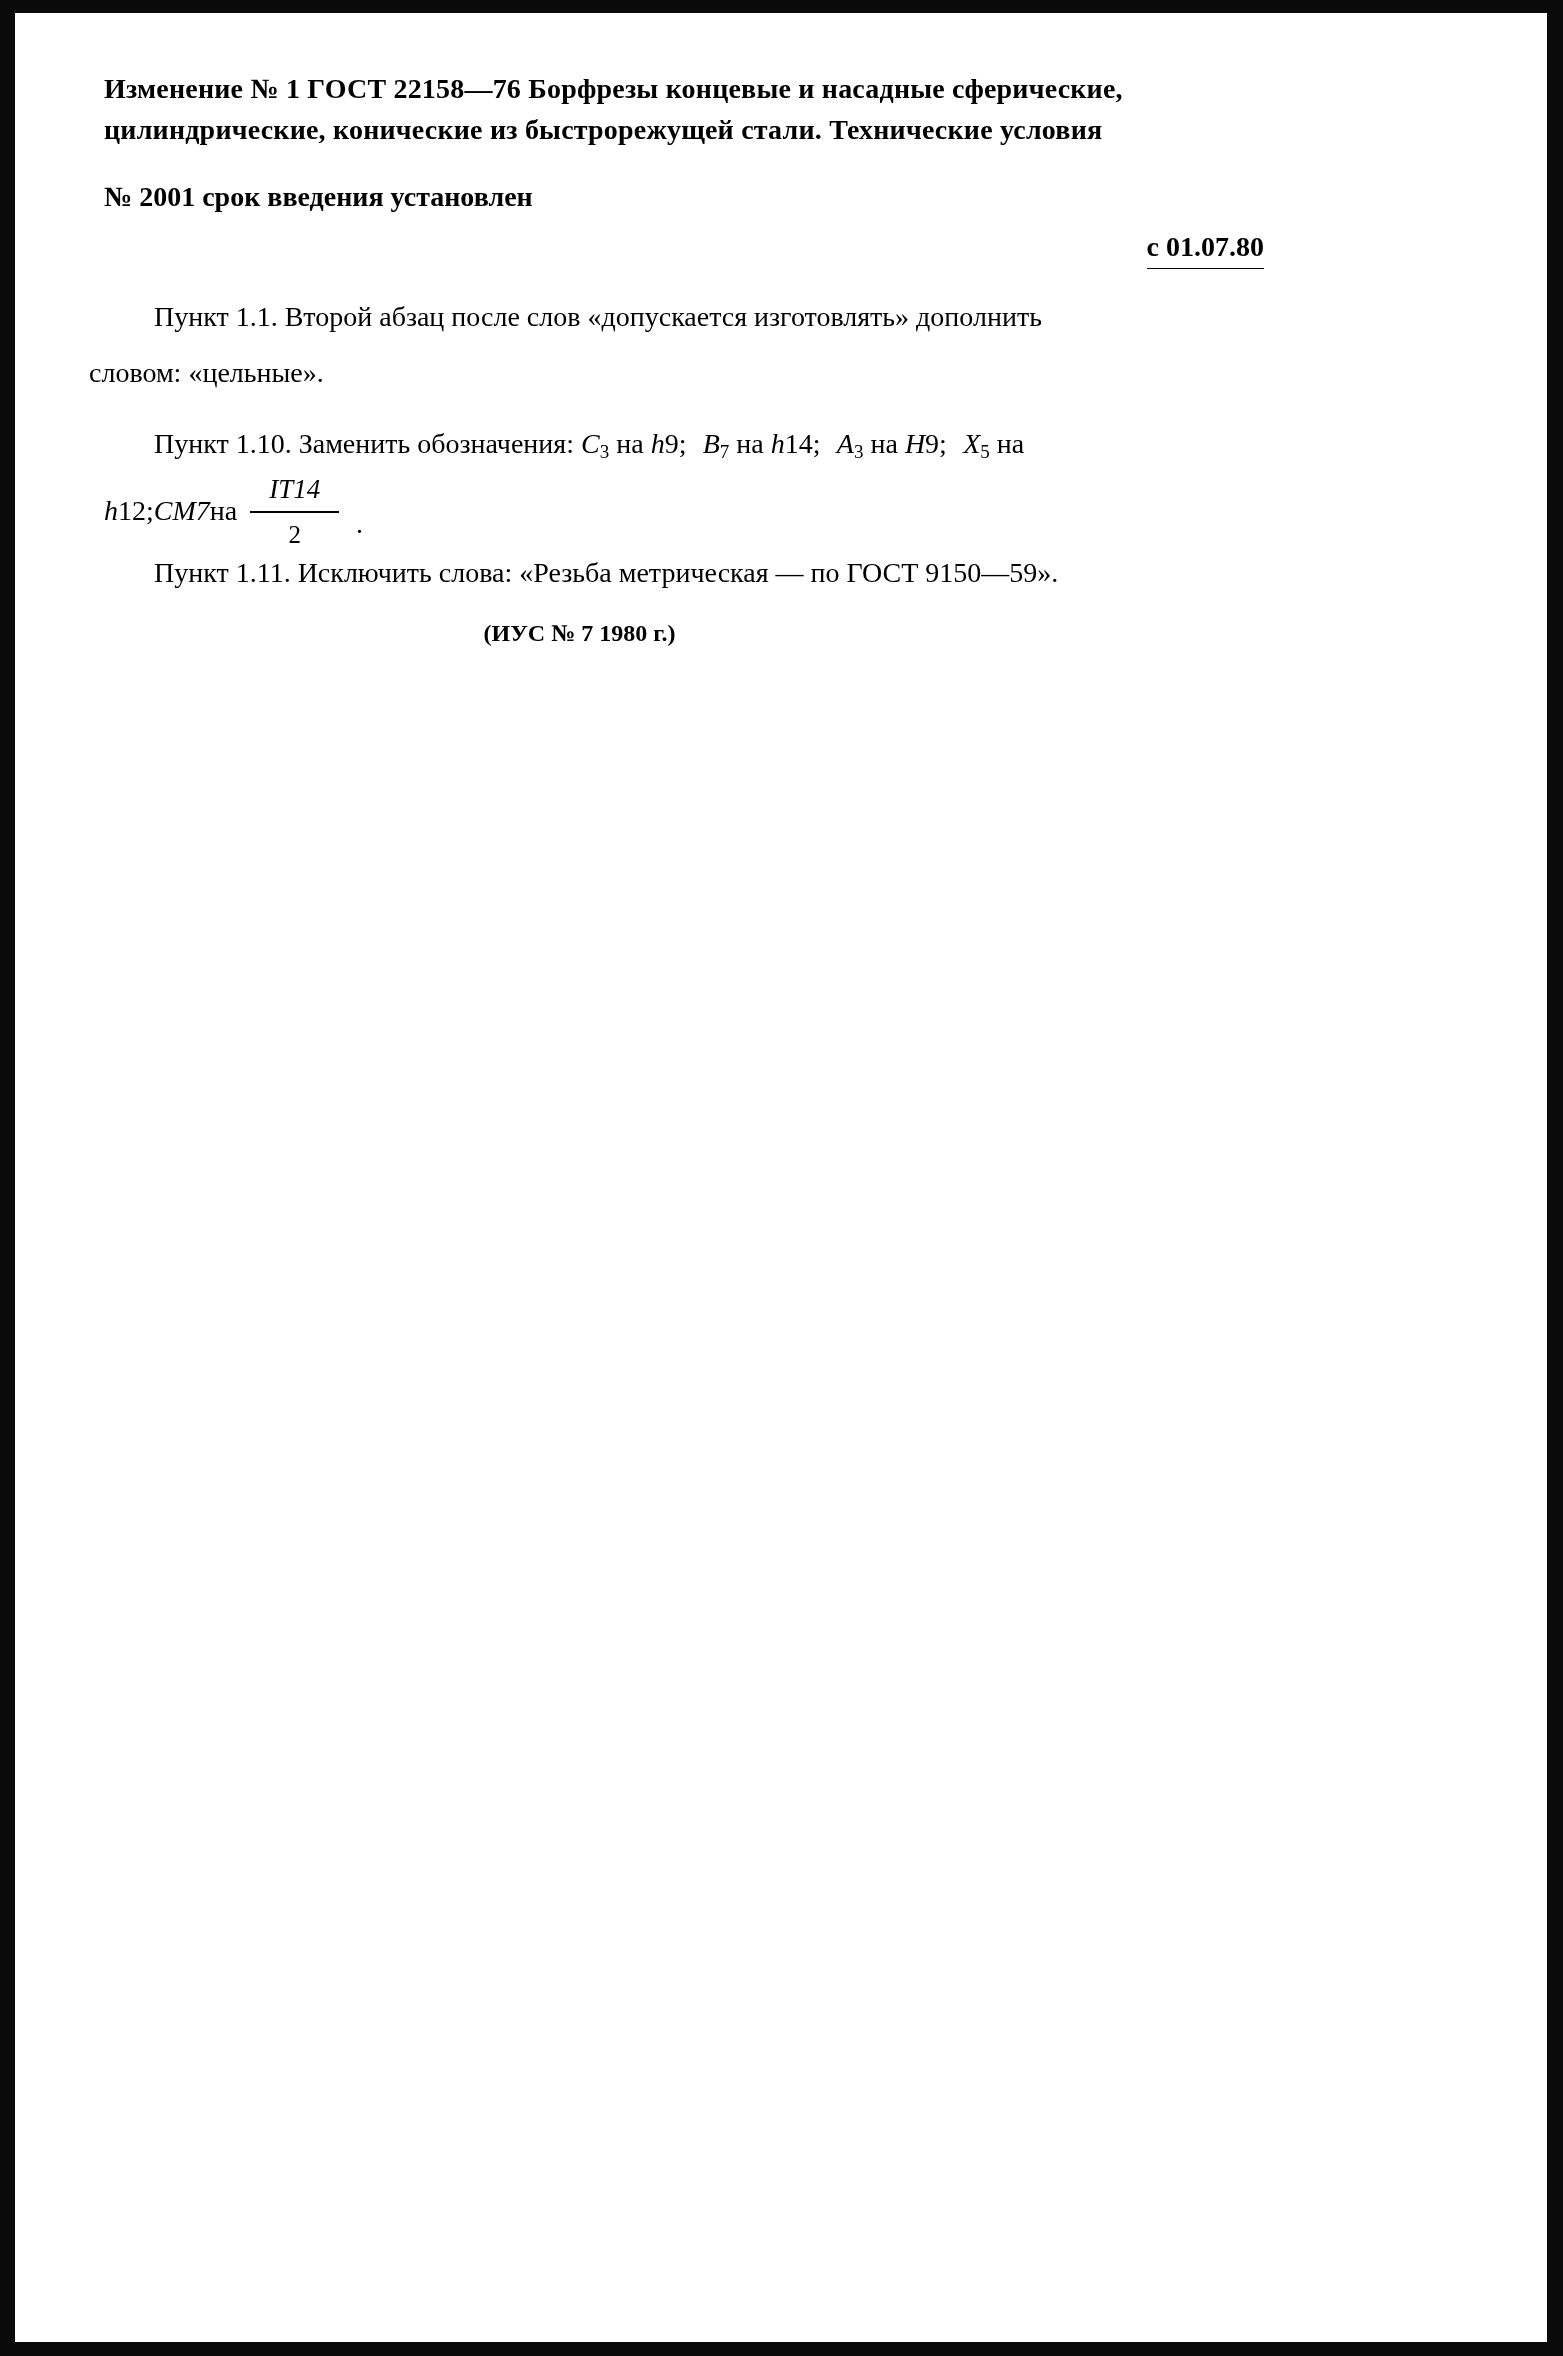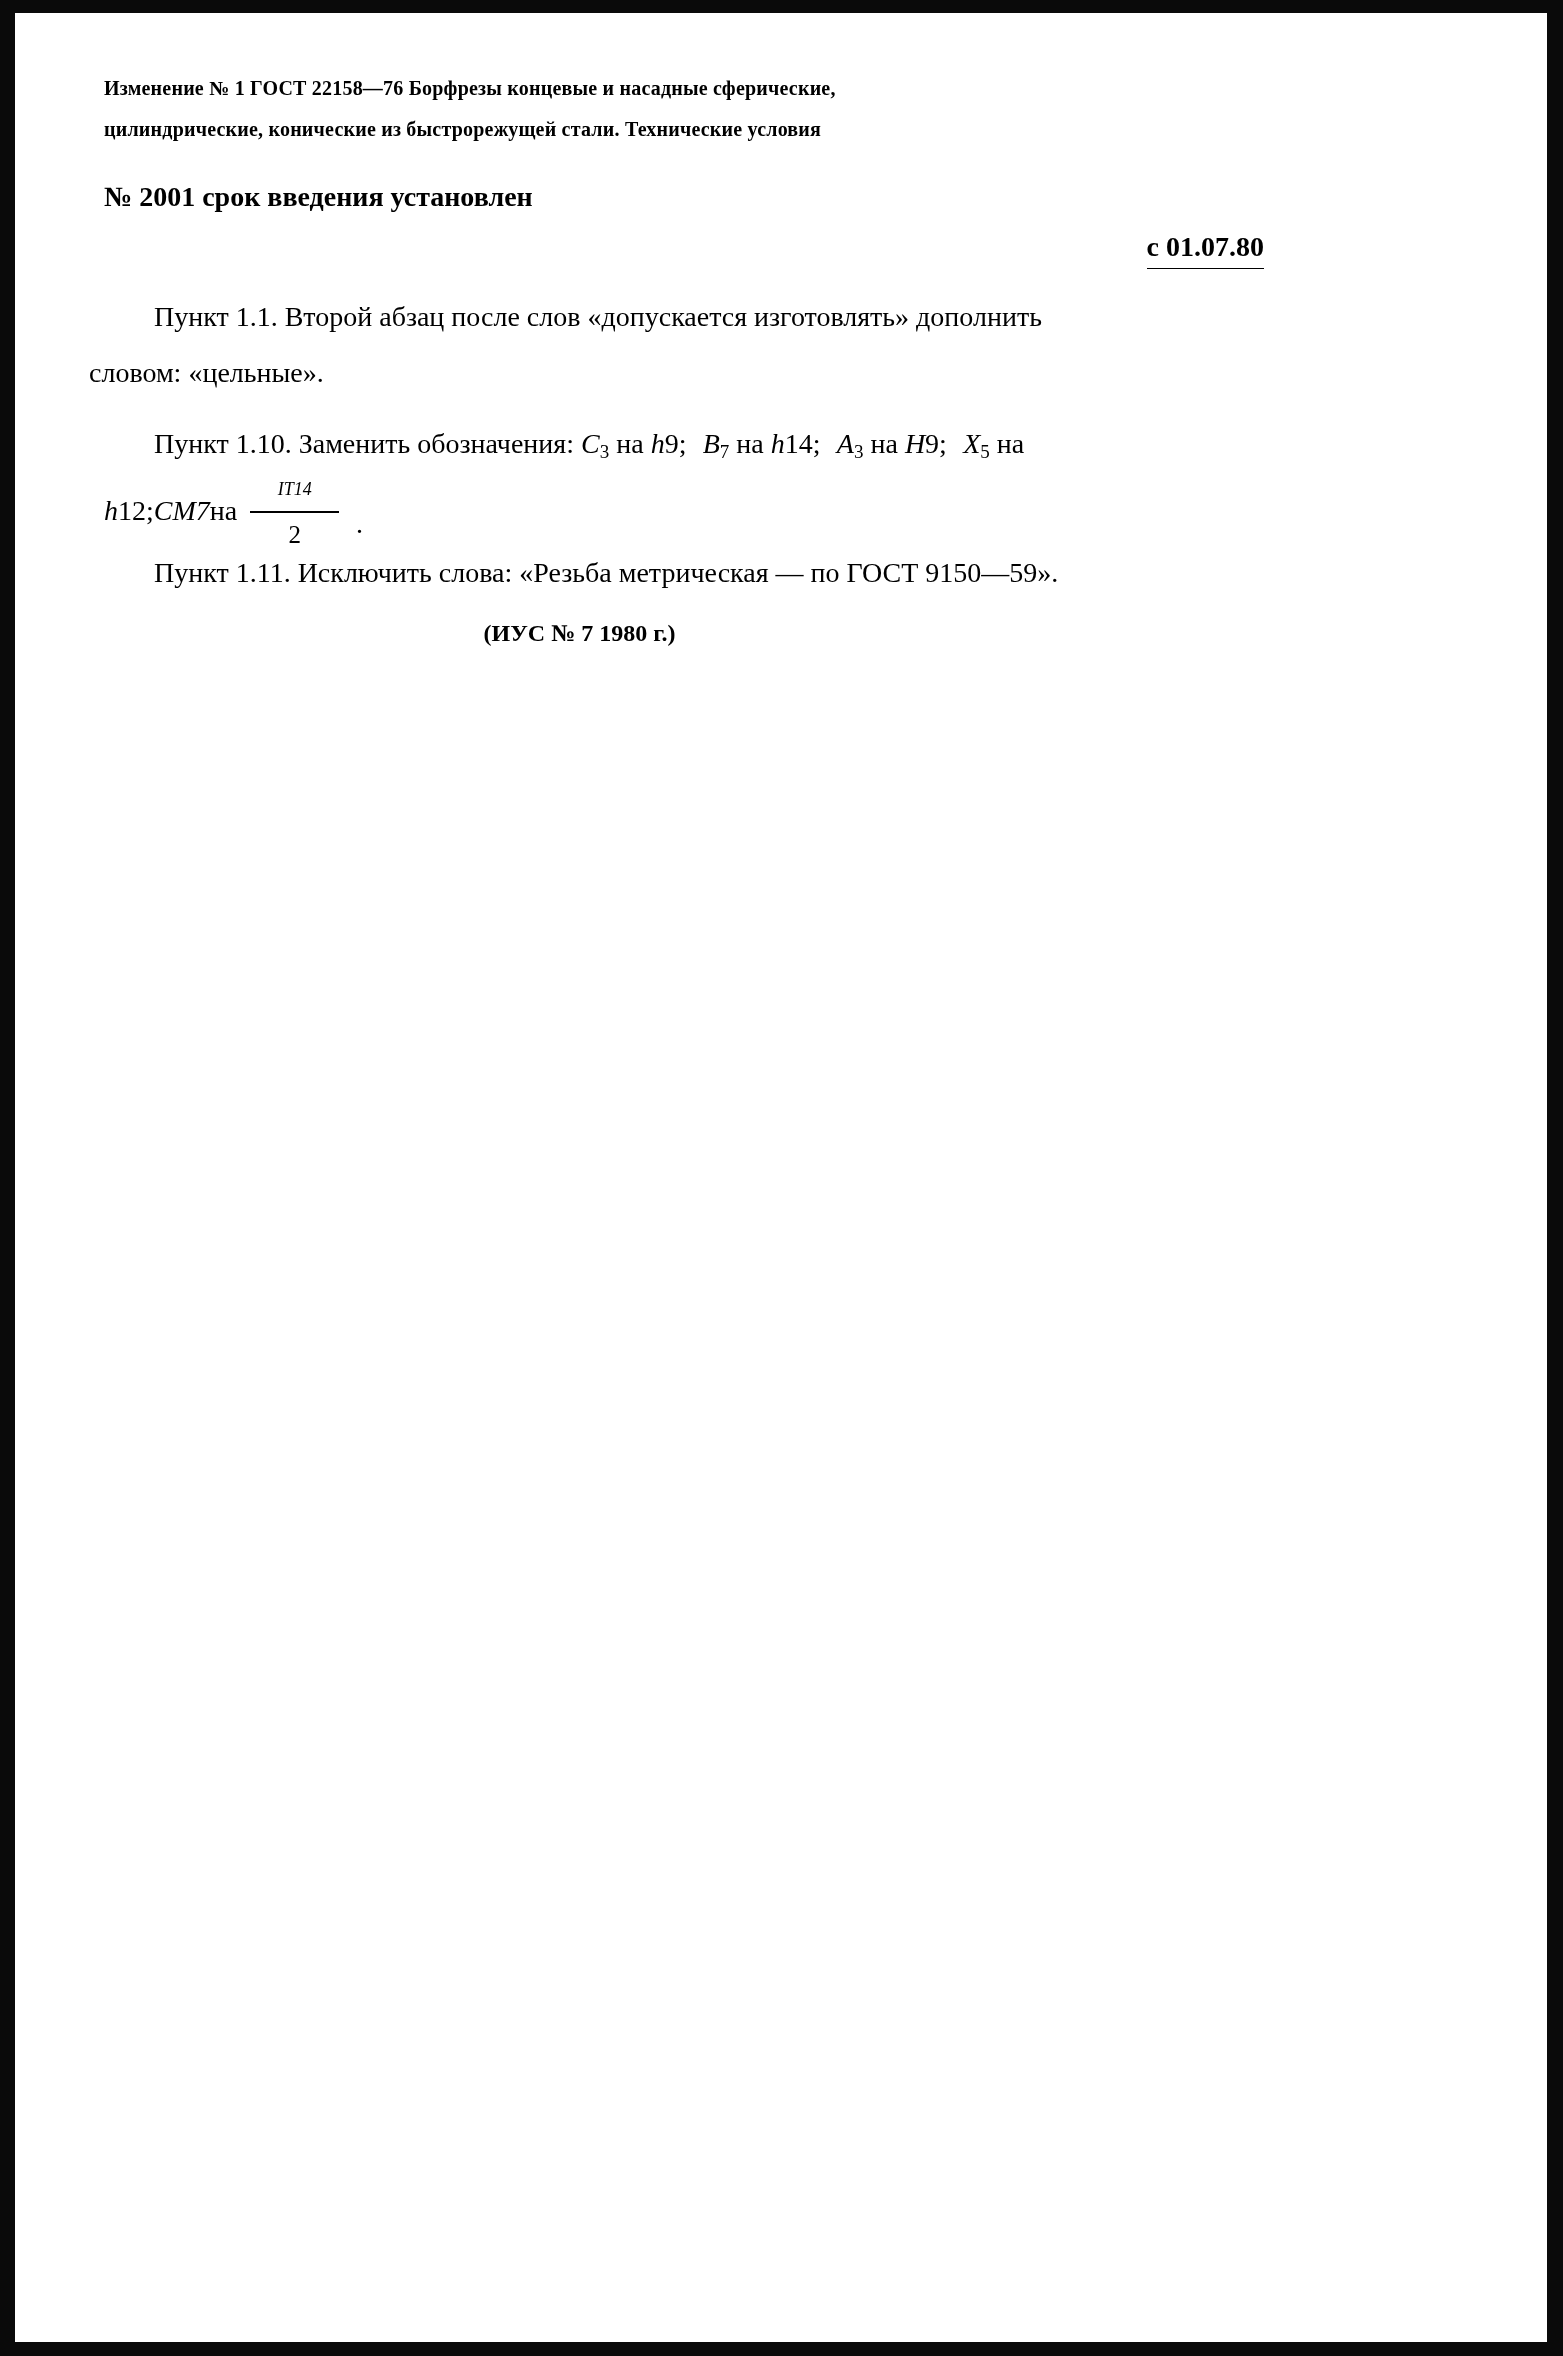--- a/index.html
+++ b/index.html
@@ -52,21 +52,21 @@
 
   .content {
     position: absolute;
     left: 89px;
     top: 56px;
     width: 1324px;
   }
 
   .bold-block {
     font-weight: bold;
-    font-size: 20px;
+    font-size: 28px;
     line-height: 39px;
     letter-spacing: 0.2px;
   }
   .hdr-line {
     white-space: nowrap;
   }
   .hdr-1 { margin-top: 0; }
   .hdr-2 { margin-top: 1.9px; }
 
   .post-block {
@@ -109,21 +109,21 @@
   }
   .frac {
     display: inline-block;
     text-align: center;
     margin: 0 13px;
     position: relative;
     top: 1.9px;
   }
   .frac .num {
     display: block;
-    font-size: 18px;
+    font-size: 27px;
     font-style: italic;
     padding: 0 5.6px 1.9px 5.6px;
   }
   .frac .bar {
     display: block;
     border-top: 2.8px solid #000;
     width: 89px;
     margin: 0 auto;
   }
   .frac .den {

